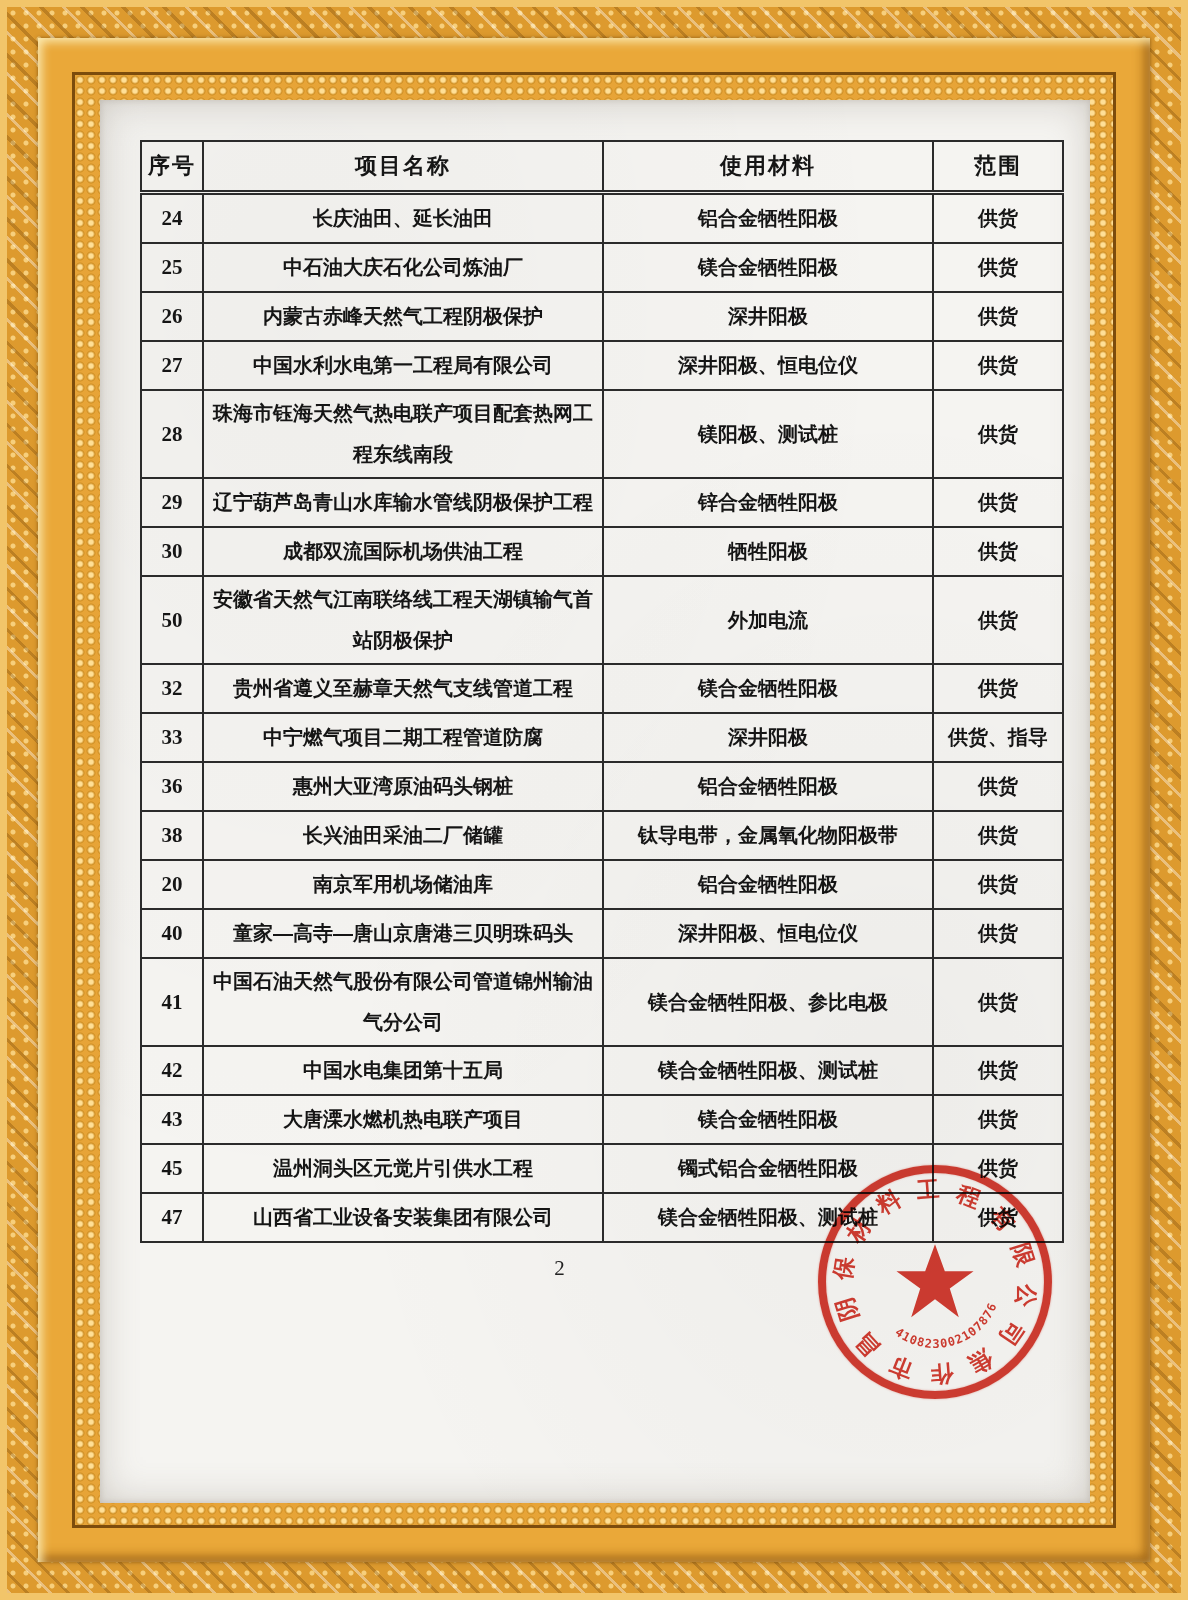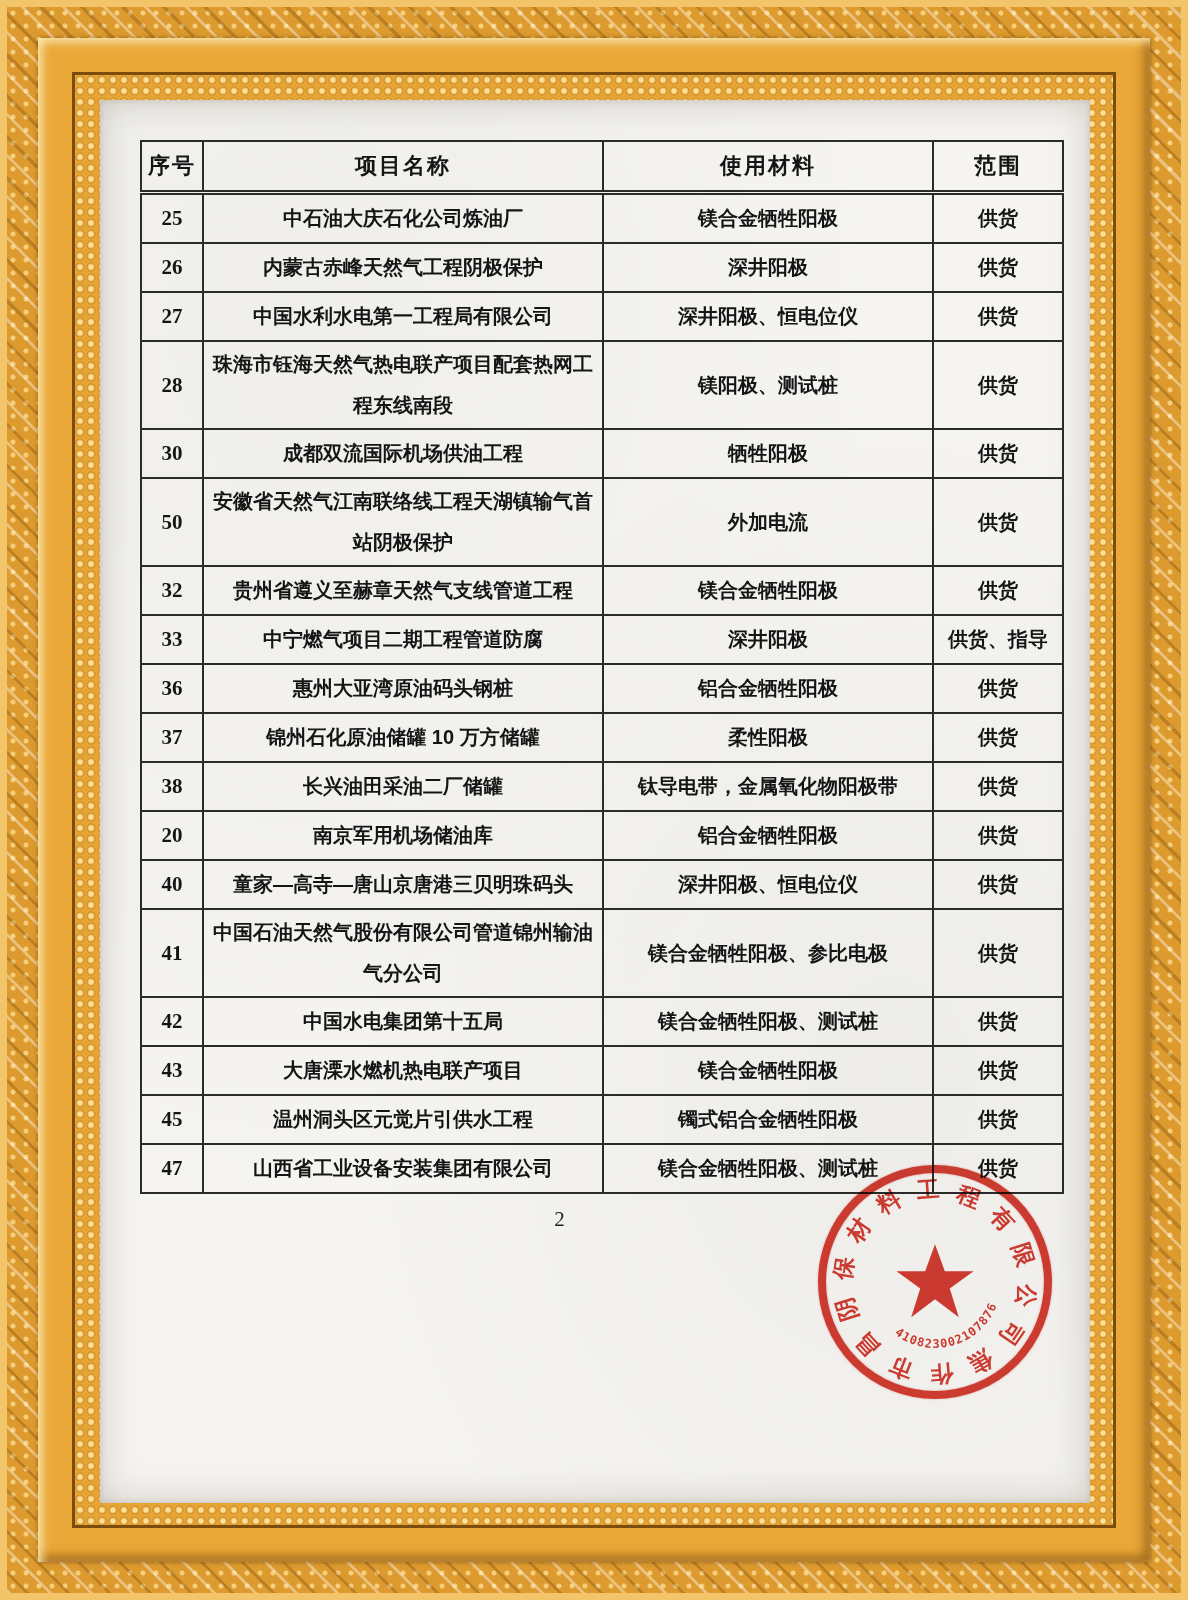--- a/index.html
+++ b/index.html
@@ -118,20 +118,26 @@
       <thead>
         <tr>
             <th>序号</th>
             <th>项目名称</th>
             <th>使用材料</th>
             <th>范围</th>
           </tr>
       </thead>
       <tbody>
           <tr>
+            <td class="c0">24</td>
+            <td class="c1">长庆油田、延长油田</td>
+            <td class="c2">铝合金牺牲阳极</td>
+            <td class="c3">供货</td>
+          </tr>
+          <tr>
             <td class="c0">25</td>
             <td class="c1">中石油大庆石化公司炼油厂</td>
             <td class="c2">镁合金牺牲阳极</td>
             <td class="c3">供货</td>
           </tr>
           <tr>
             <td class="c0">26</td>
             <td class="c1">内蒙古赤峰天然气工程阴极保护</td>
             <td class="c2">深井阳极</td>
             <td class="c3">供货</td>
@@ -139,20 +145,26 @@
           <tr>
             <td class="c0">27</td>
             <td class="c1">中国水利水电第一工程局有限公司</td>
             <td class="c2">深井阳极、恒电位仪</td>
             <td class="c3">供货</td>
           </tr>
           <tr>
             <td class="c0">28</td>
             <td class="c1">珠海市钰海天然气热电联产项目配套热网工程东线南段</td>
             <td class="c2">镁阳极、测试桩</td>
+            <td class="c3">供货</td>
+          </tr>
+          <tr>
+            <td class="c0">29</td>
+            <td class="c1">辽宁葫芦岛青山水库输水管线阴极保护工程</td>
+            <td class="c2">锌合金牺牲阳极</td>
             <td class="c3">供货</td>
           </tr>
           <tr>
             <td class="c0">30</td>
             <td class="c1">成都双流国际机场供油工程</td>
             <td class="c2">牺牲阳极</td>
             <td class="c3">供货</td>
           </tr>
           <tr>
             <td class="c0">50</td>
@@ -169,26 +181,20 @@
           <tr>
             <td class="c0">33</td>
             <td class="c1">中宁燃气项目二期工程管道防腐</td>
             <td class="c2">深井阳极</td>
             <td class="c3">供货、指导</td>
           </tr>
           <tr>
             <td class="c0">36</td>
             <td class="c1">惠州大亚湾原油码头钢桩</td>
             <td class="c2">铝合金牺牲阳极</td>
-            <td class="c3">供货</td>
-          </tr>
-          <tr>
-            <td class="c0">37</td>
-            <td class="c1">锦州石化原油储罐 10 万方储罐</td>
-            <td class="c2">柔性阳极</td>
             <td class="c3">供货</td>
           </tr>
           <tr>
             <td class="c0">38</td>
             <td class="c1">长兴油田采油二厂储罐</td>
             <td class="c2">钛导电带，金属氧化物阳极带</td>
             <td class="c3">供货</td>
           </tr>
           <tr>
             <td class="c0">20</td>

